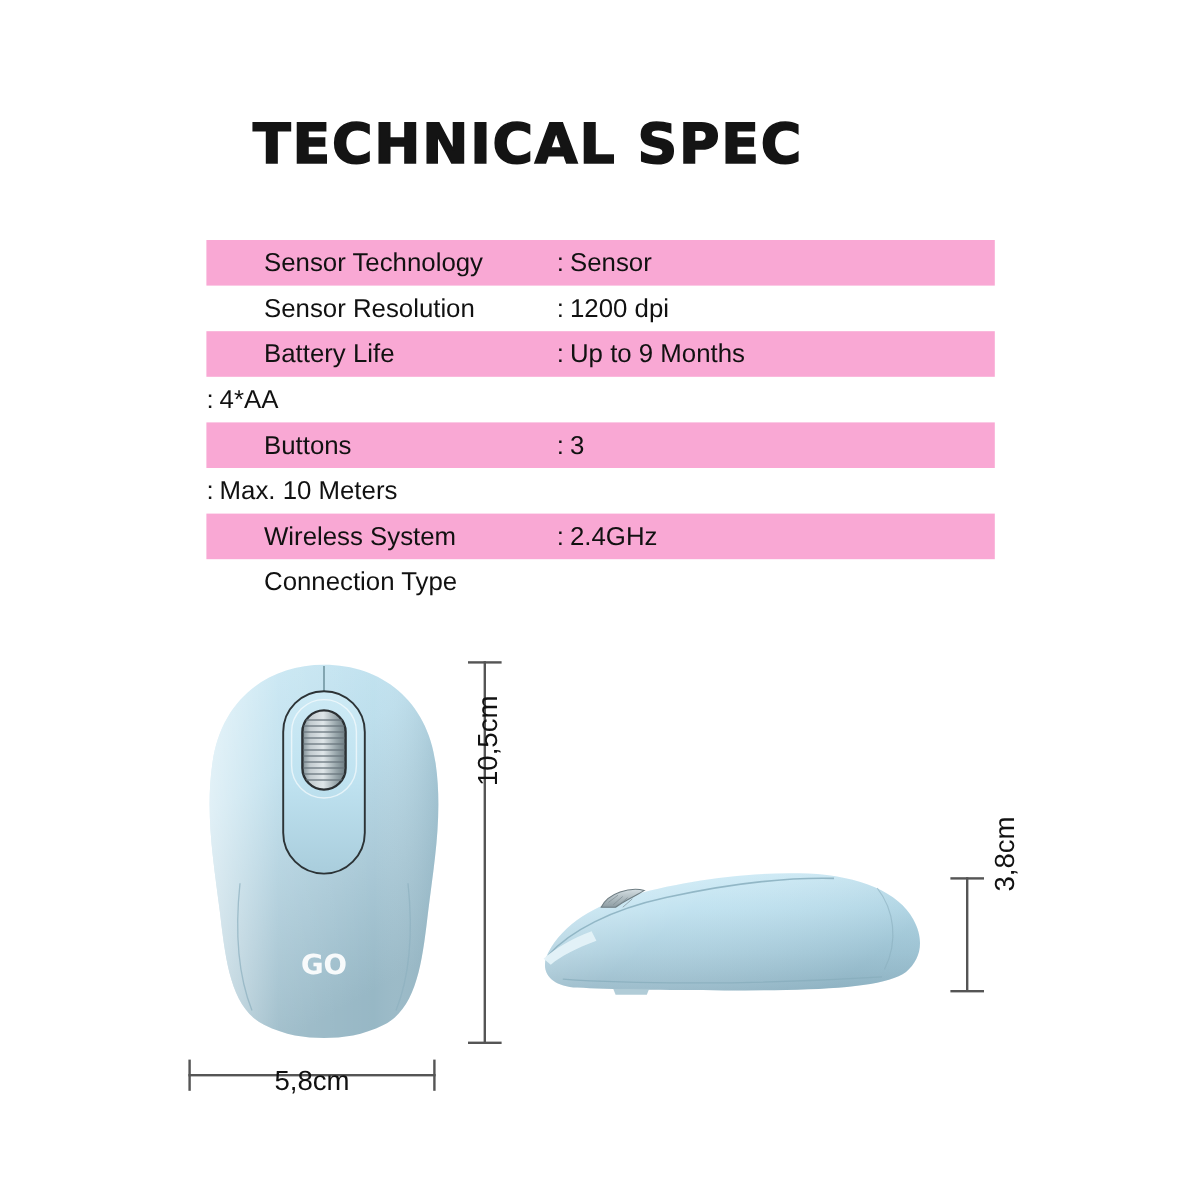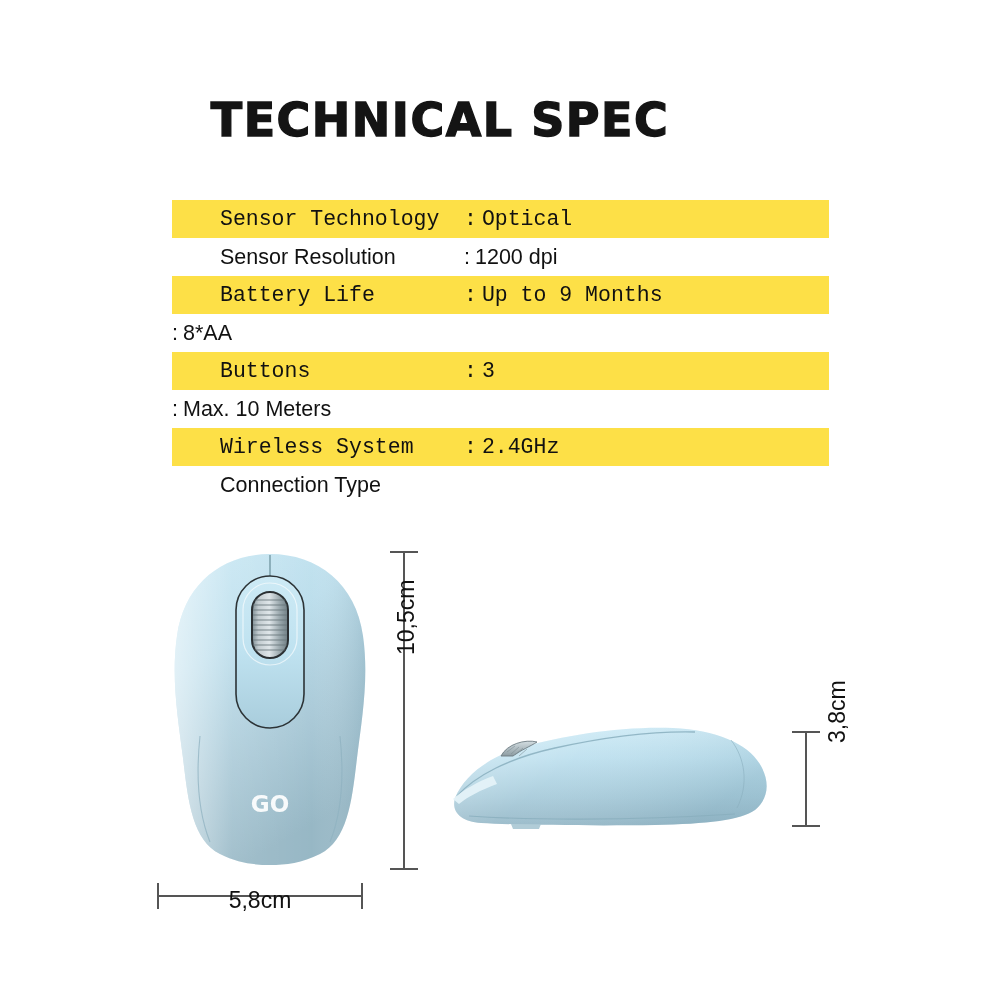--- a/index.html
+++ b/index.html
@@ -36,21 +36,21 @@
     left: 172px;
     top: 200px;
     width: 657px;
   }
   .spec-row {
     height: 38px;
     display: flex;
     align-items: center;
     position: relative;
   }
-  .spec-row.shaded { background: #fde047; font-family: Liberation Mono, monospace; }
+  .spec-row.shaded { background: #f9a8d4; }
   .spec-label {
     width: 292px;
     padding-left: 48px;
     box-sizing: border-box;
     font-size: 21.5px;
     color: #111111;
     white-space: nowrap;
   }
   .spec-value {
     font-size: 21.5px;
@@ -190,35 +190,35 @@
 </style>
 </head>
 <body>
 
 <div id="page-title">TECHNICAL SPEC</div>
 
 <div id="spec-table">
 
   <div class="spec-row shaded">
     <div class="spec-label">Sensor Technology</div>
-    <div class="spec-value"><span class="spec-colon">:</span><span>Optical</span></div>
+    <div class="spec-value"><span class="spec-colon">:</span><span>Sensor</span></div>
   </div>
 
   <div class="spec-row">
     <div class="spec-label">Sensor Resolution</div>
     <div class="spec-value"><span class="spec-colon">:</span><span>1200 dpi</span></div>
   </div>
 
   <div class="spec-row shaded">
     <div class="spec-label">Battery Life</div>
     <div class="spec-value"><span class="spec-colon">:</span><span>Up to 9 Months</span></div>
   </div>
 
   <div class="spec-row">
-    <div class="spec-value"><span class="spec-colon">:</span><span>8*AA</span></div>
+    <div class="spec-value"><span class="spec-colon">:</span><span>4*AA</span></div>
   </div>
 
   <div class="spec-row shaded">
     <div class="spec-label">Buttons</div>
     <div class="spec-value"><span class="spec-colon">:</span><span>3</span></div>
   </div>
 
   <div class="spec-row">
     <div class="spec-value"><span class="spec-colon">:</span><span>Max. 10 Meters</span></div>
   </div>

